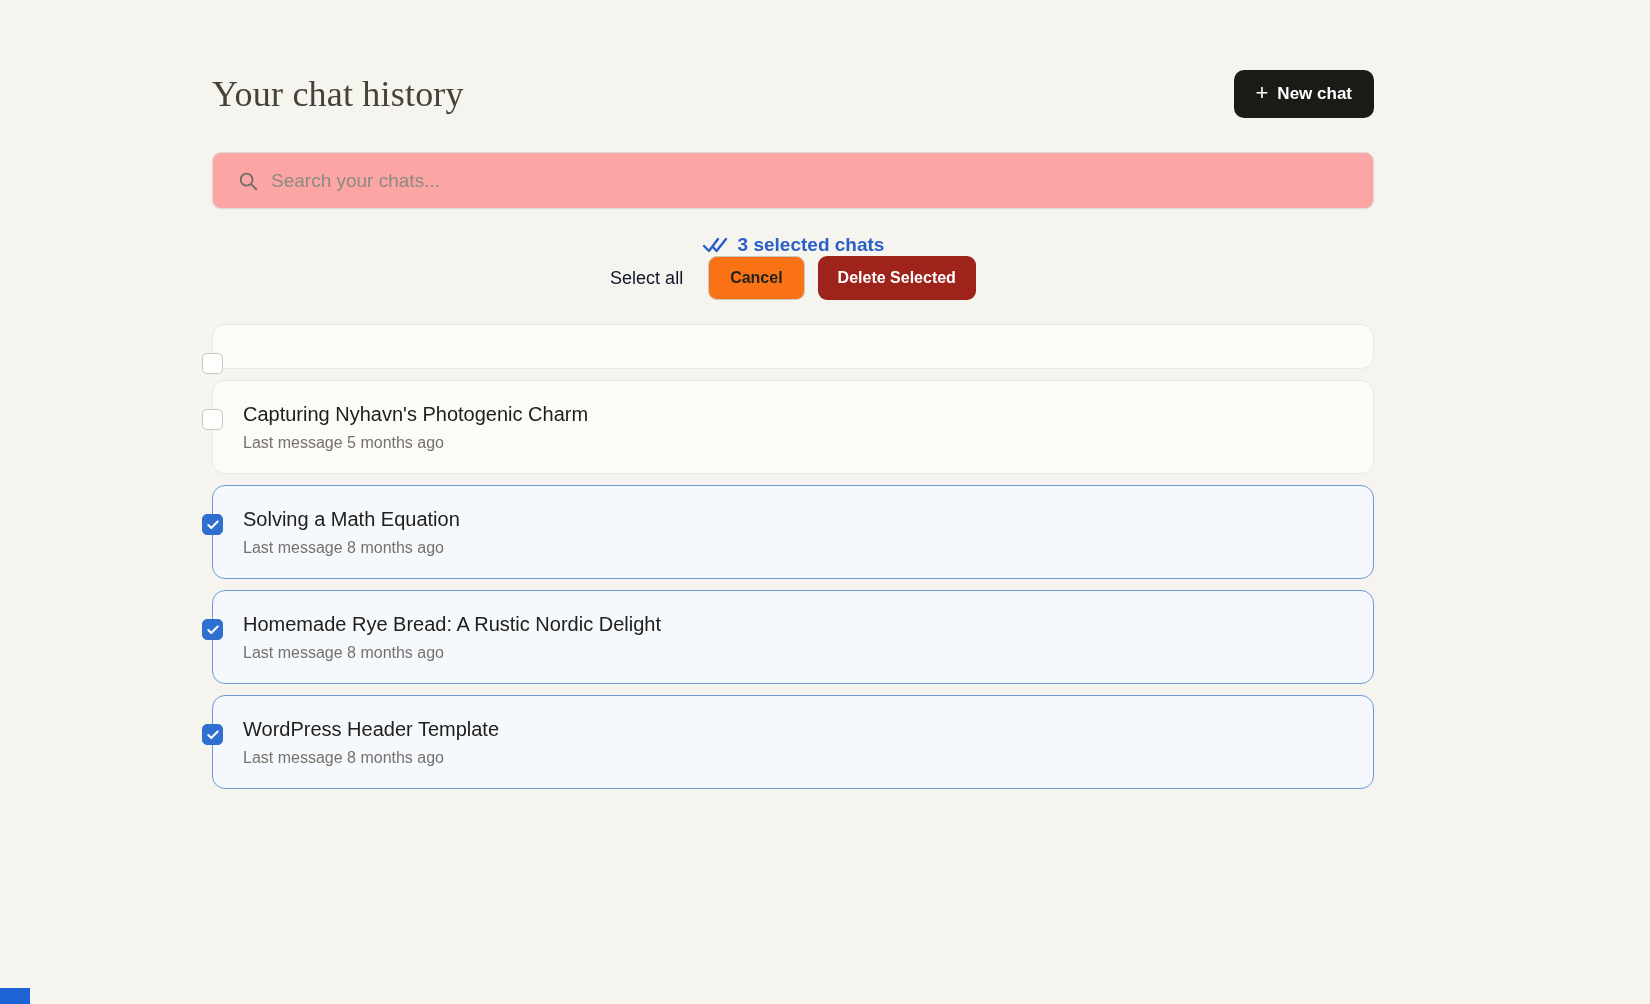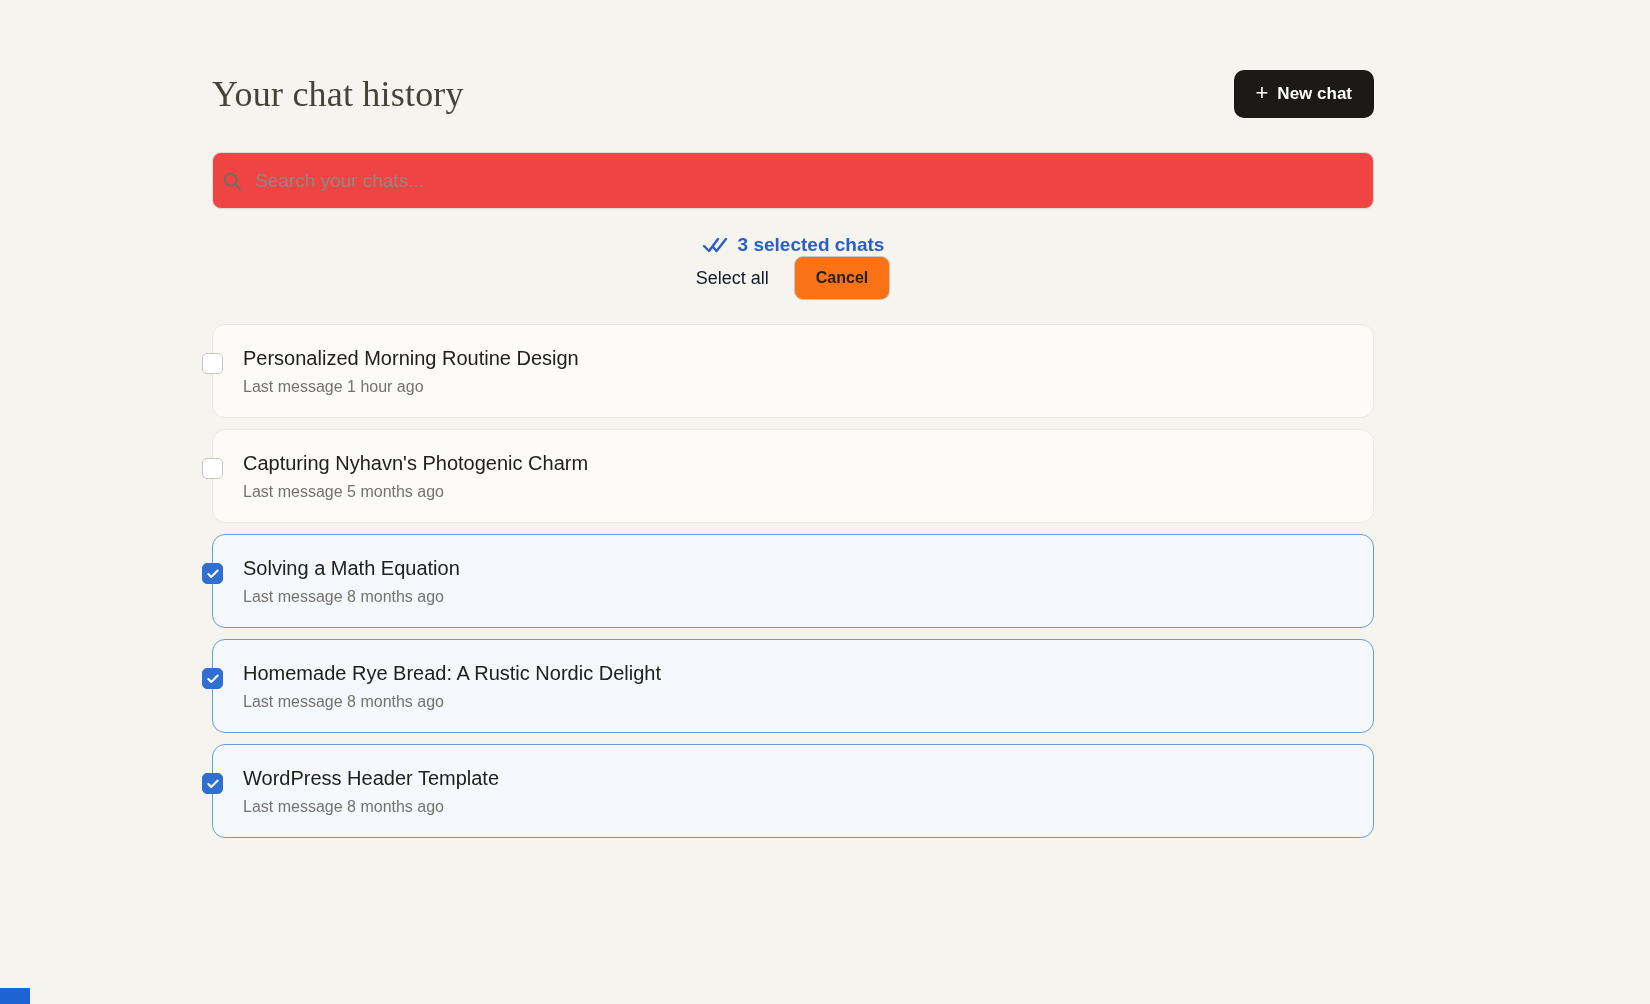--- a/index.html
+++ b/index.html
@@ -48,26 +48,26 @@
     font-size: 22px;
     font-weight: 400;
     line-height: 1;
     margin-top: -2px;
   }
 
   
   .search-bar {
     margin-top: 34px;
     height: 57px;
-    background: #ef4444;
+    background: #fca5a5;
     border: 1px solid #dedcd4;
     border-radius: 9px;
     display: flex;
     align-items: center;
-    padding: 0 8px;
+    padding: 0 24px;
     gap: 12px;
     box-shadow: 0 1px 2px rgba(0,0,0,0.03);
   }
   .search-bar input {
     border: none;
     outline: none;
     flex: 1;
     font-family: "Liberation Sans", sans-serif;
     font-size: 19px;
     color: #3a382f;
@@ -214,32 +214,29 @@
     <div class="selected-info">
       <svg width="26" height="22" viewBox="0 0 26 22" fill="none" stroke="#2b5fc8" stroke-width="2.4" stroke-linecap="round" stroke-linejoin="round">
         <polyline points="2 12 7 17 16 5"></polyline>
         <polyline points="11 13 14.5 17 24 5"></polyline>
       </svg>
       <span>3 selected chats</span>
     </div>
     <div class="selection-actions">
       <a class="select-all-link">Select all</a>
       <button class="cancel-btn">Cancel</button>
+      <button class="delete-btn">Delete Selected</button>
     </div>
   </div>
 
   <div class="chat-list">
   <div class="chat-card">
     <span class="checkbox">
       
     </span>
-    <div class="chat-text">
-      <div class="chat-title">Personalized Morning Routine Design</div>
-      <div class="chat-meta">Last message 1 hour ago</div>
-    </div>
   </div>
 
   <div class="chat-card">
     <span class="checkbox">
       
     </span>
     <div class="chat-text">
       <div class="chat-title">Capturing Nyhavn's Photogenic Charm</div>
       <div class="chat-meta">Last message 5 months ago</div>
     </div>

